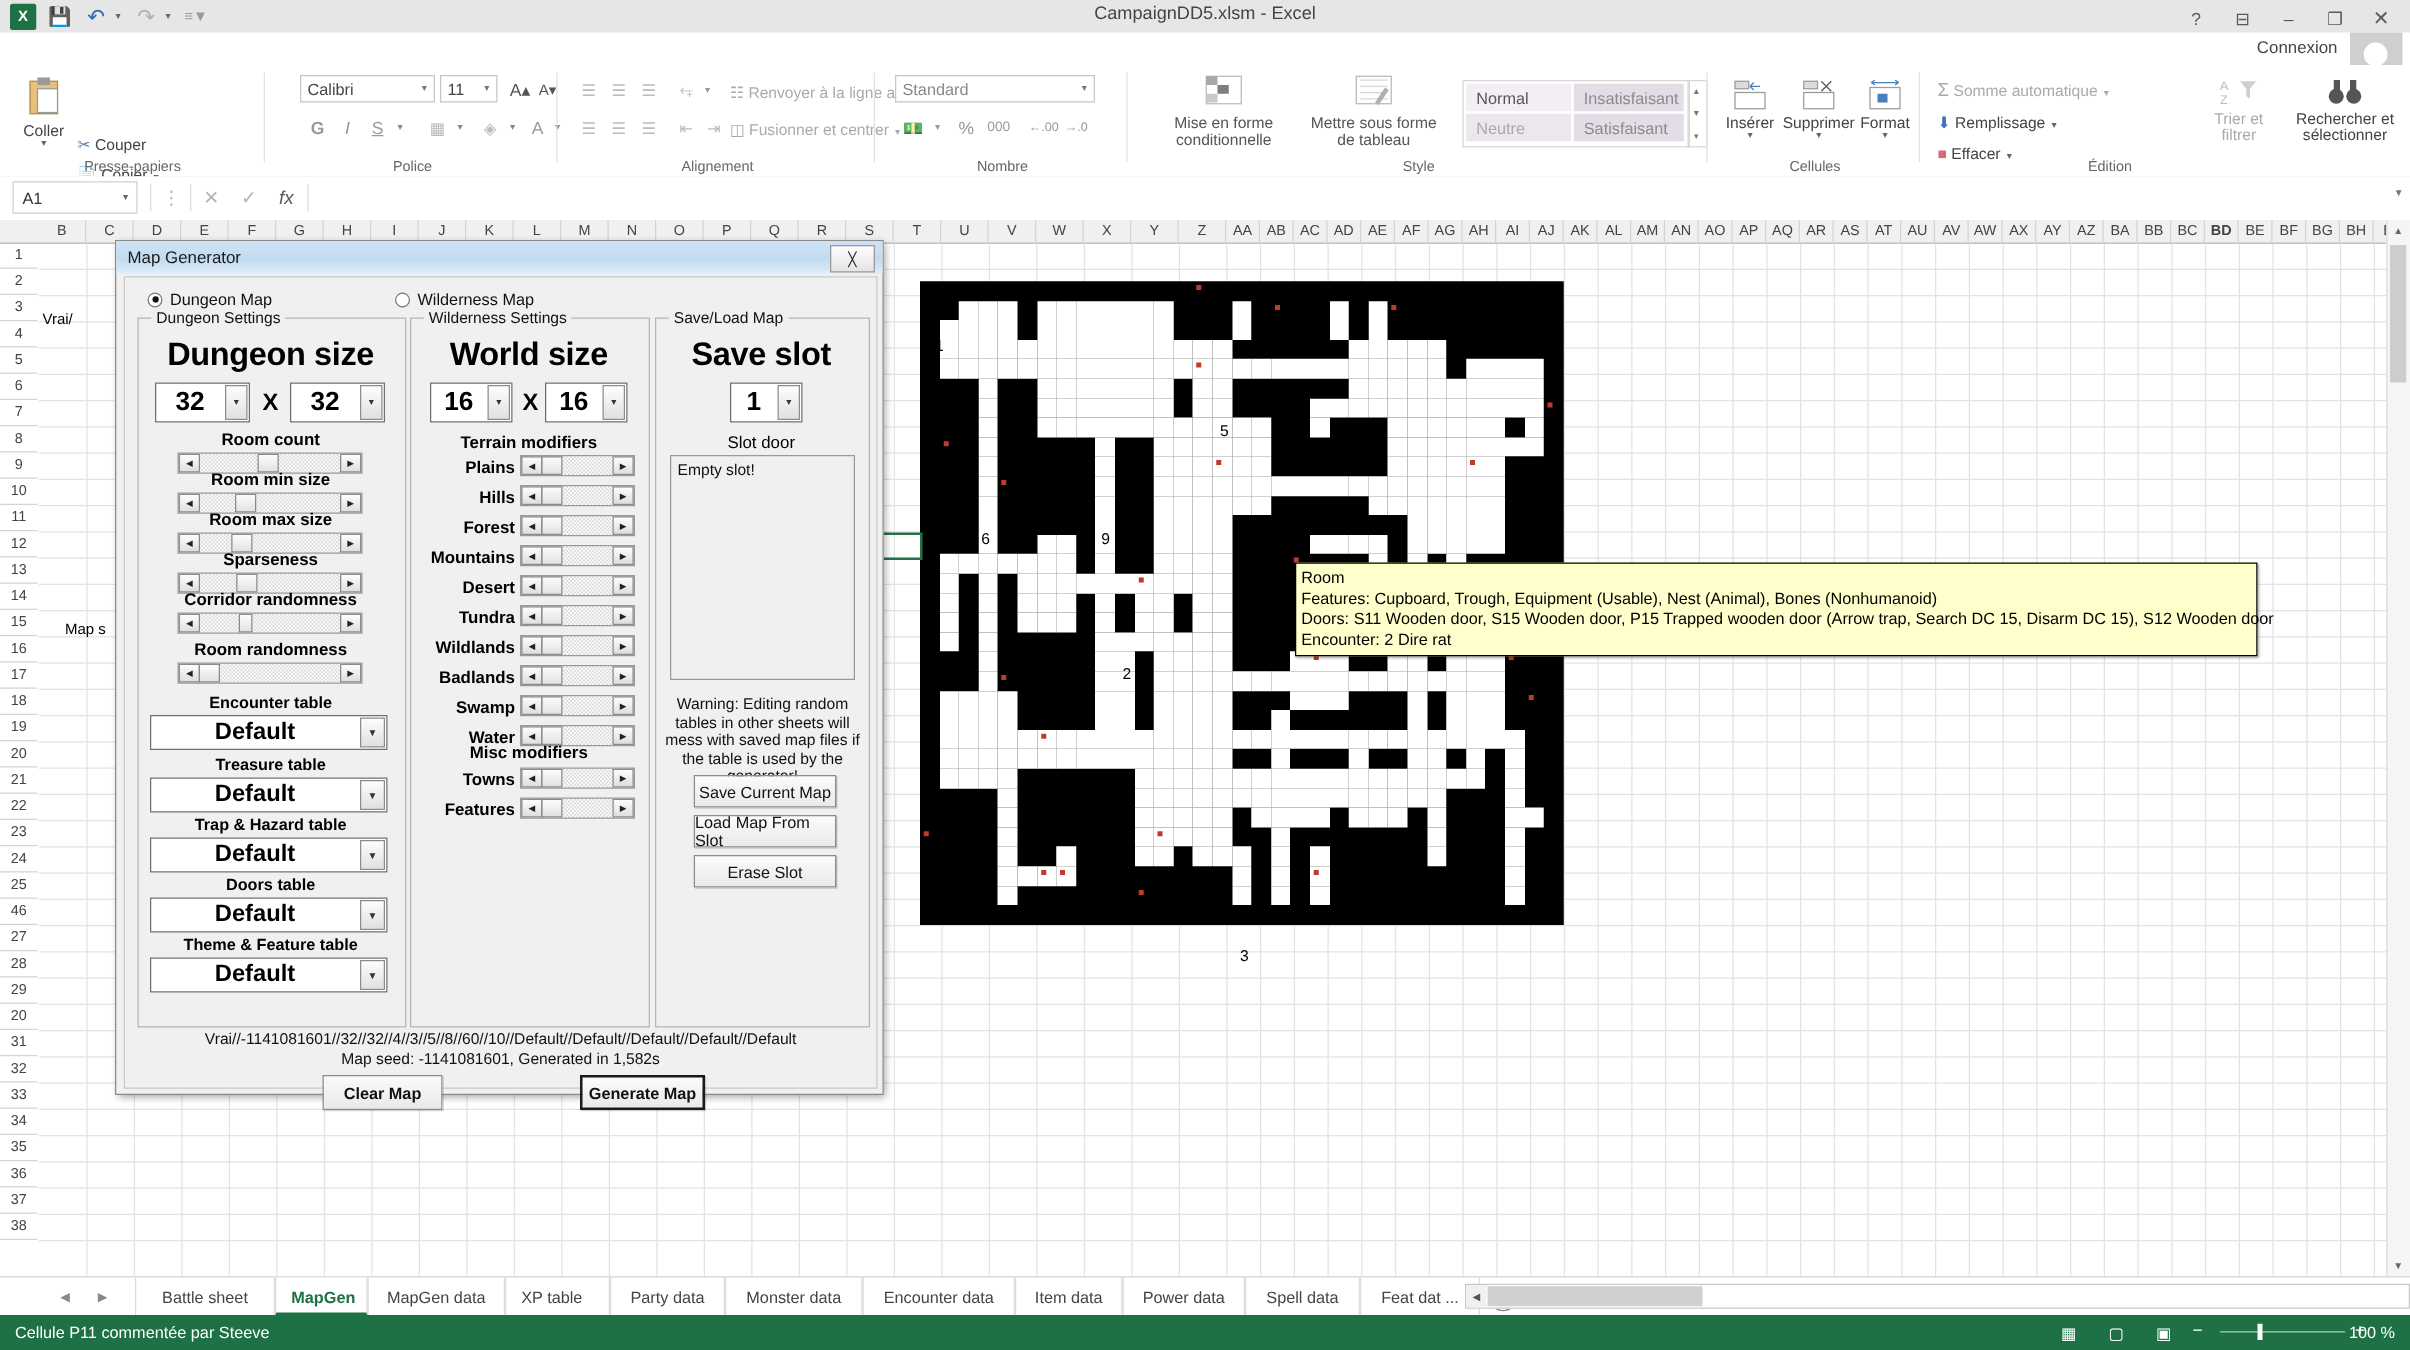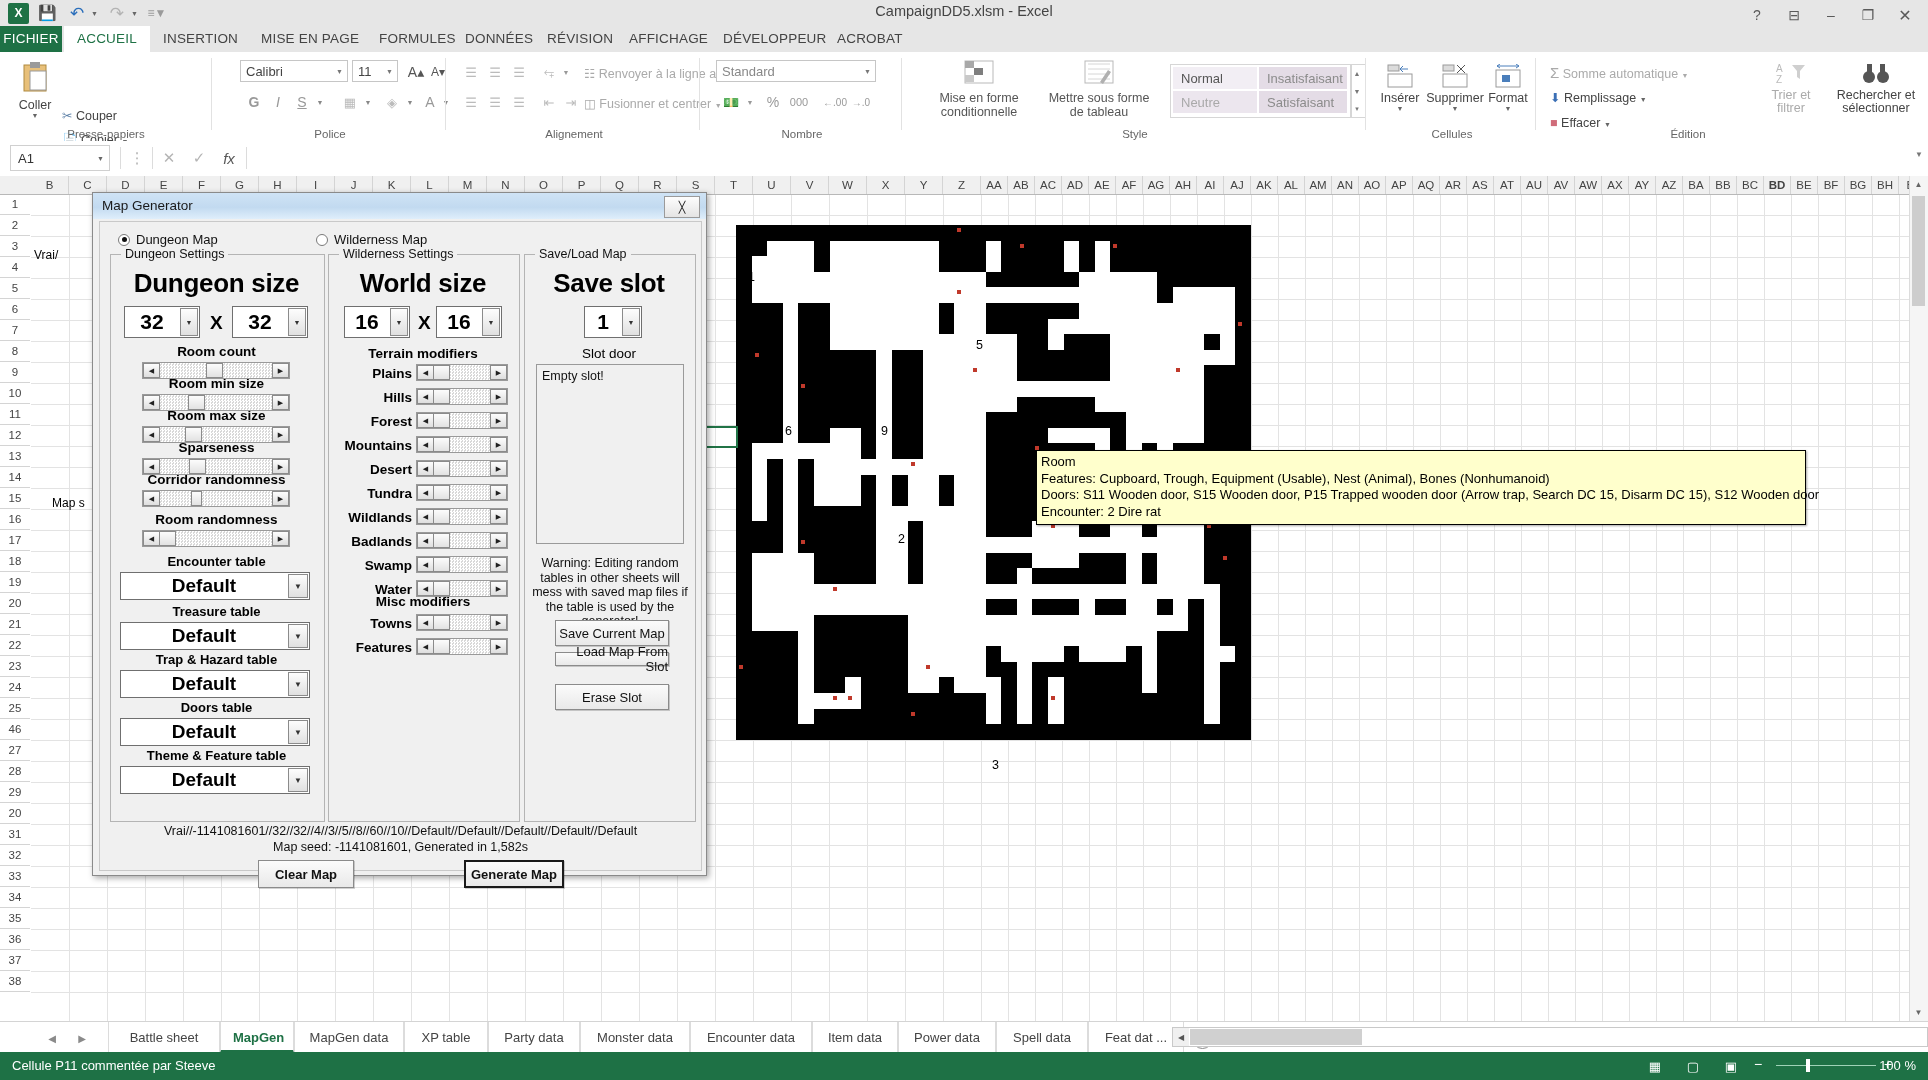--- a/index.html
+++ b/index.html
@@ -195,32 +195,20 @@
       <div class="wbtn">?</div>
       <div class="wbtn">⊟</div>
       <div class="wbtn">–</div>
       <div class="wbtn">❐</div>
       <div class="wbtn close">✕</div>
     </div>
     <div class="connexion">Connexion</div>
     <div class="avatar"></div>
   </div>
 
-  <div class="tabbar">
-    <div class="tab file" style="left:0;width:62px;">FICHIER</div>
-    <div class="tab active" style="left:64px;">ACCUEIL</div>
-    <div class="tab" style="left:150px;">INSERTION</div>
-    <div class="tab" style="left:248px;">MISE EN PAGE</div>
-    <div class="tab" style="left:366px;">FORMULES</div>
-    <div class="tab" style="left:452px;">DONNÉES</div>
-    <div class="tab" style="left:534px;">RÉVISION</div>
-    <div class="tab" style="left:616px;">AFFICHAGE</div>
-    <div class="tab" style="left:710px;">DÉVELOPPEUR</div>
-    <div class="tab" style="left:824px;">ACROBAT</div>
-  </div>
 
   <div class="ribbon">
 
     <div class="rgroup" style="left:0;width:212px;">
       <div class="bigbtn" style="left:10px;top:8px;width:50px;">
         <svg width="34" height="34" viewBox="0 0 34 34">
           <rect x="6" y="5" width="22" height="26" fill="#e8c07a" stroke="#b08a3e"></rect>
           <rect x="12" y="2" width="10" height="6" fill="#9a9a9a"></rect>
           <rect x="12" y="11" width="16" height="19" fill="#fff" stroke="#999"></rect>
         </svg>
@@ -1404,38 +1392,38 @@
       <div class="numbox" style="left:484px;top:84px;width:58px;height:32px;">
         <div class="v">1</div>
         <div class="btn">▼</div>
       </div>
       <div class="slabel" style="left:424px;top:124px;width:170px;font-weight:normal;">Slot door</div>
       <div class="slotinfo" style="left:436px;top:142px;width:148px;height:180px;">
         <span>Empty slot!</span>
       </div>
       <div class="warn" style="left:430px;top:334px;width:160px;">Warning: Editing random tables in other sheets will mess with saved map files if the table is used by the generator!</div>
       <div class="pbtn" style="left:455px;top:398px;width:114px;height:26px;">Save Current Map</div>
-      <div class="pbtn" style="left:455px;top:430px;width:114px;height:14px;text-align:right;">Load Map From Slot</div>
+      <div class="pbtn" style="left:455px;top:430px;width:114px;height:26px;">Load Map From Slot</div>
       <div class="pbtn" style="left:455px;top:462px;width:114px;height:26px;">Erase Slot</div>
 
       <div class="seedline" style="left:0;top:602px;">Vrai//-1141081601//32//32//4//3//5//8//60//10//Default//Default//Default//Default//Default</div>
       <div class="seedline" style="left:0;top:618px;">Map seed: -1141081601, Generated in 1,582s</div>
       <div class="pbtn bold" style="left:158px;top:638px;width:96px;height:28px;">Clear Map</div>
       <div class="pbtn bold def" style="left:364px;top:638px;width:100px;height:28px;">Generate Map</div>
     </div>
   </div>
 
   <div class="sheetbar">
     <div class="navarrow" style="left:42px;">◀</div>
     <div class="navarrow" style="left:72px;">▶</div>
     <div id="sheettabs">
         <div class="stab" style="left: 108px; width: 112px; text-align: center;">Battle sheet</div>
         <div class="stab active" style="left: 220px; width: 74px; text-align: center;">MapGen</div>
         <div class="stab" style="left: 294px; width: 110px; text-align: center;">MapGen data</div>
-        <div class="stab" style="left: 404px; width: 84px; text-align: center;">XP table</div>
+        <div class="stab" style="left: 404px; width: 84px; ">XP table</div>
         <div class="stab" style="left: 488px; width: 92px; text-align: center;">Party data</div>
         <div class="stab" style="left: 580px; width: 110px; text-align: center;">Monster data</div>
         <div class="stab" style="left: 690px; width: 122px; text-align: center;">Encounter data</div>
         <div class="stab" style="left: 812px; width: 86px; text-align: center;">Item data</div>
         <div class="stab" style="left: 898px; width: 98px; text-align: center;">Power data</div>
         <div class="stab" style="left: 996px; width: 92px; text-align: center;">Spell data</div>
         <div class="stab" style="left: 1088px; width: 96px; text-align: center;">Feat dat ...</div>
       </div>
     <div class="addsheet" id="addsheet" style="left: 1192px;">+</div>
     <div class="hdots" id="hdots" style="left: 1220px;">⋮</div>

